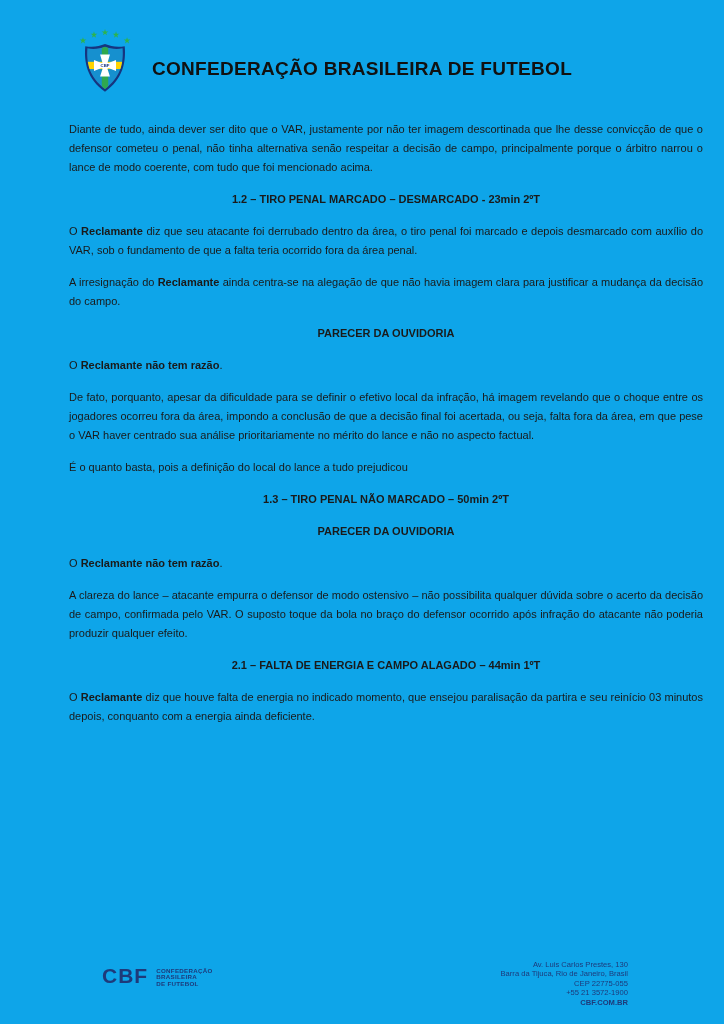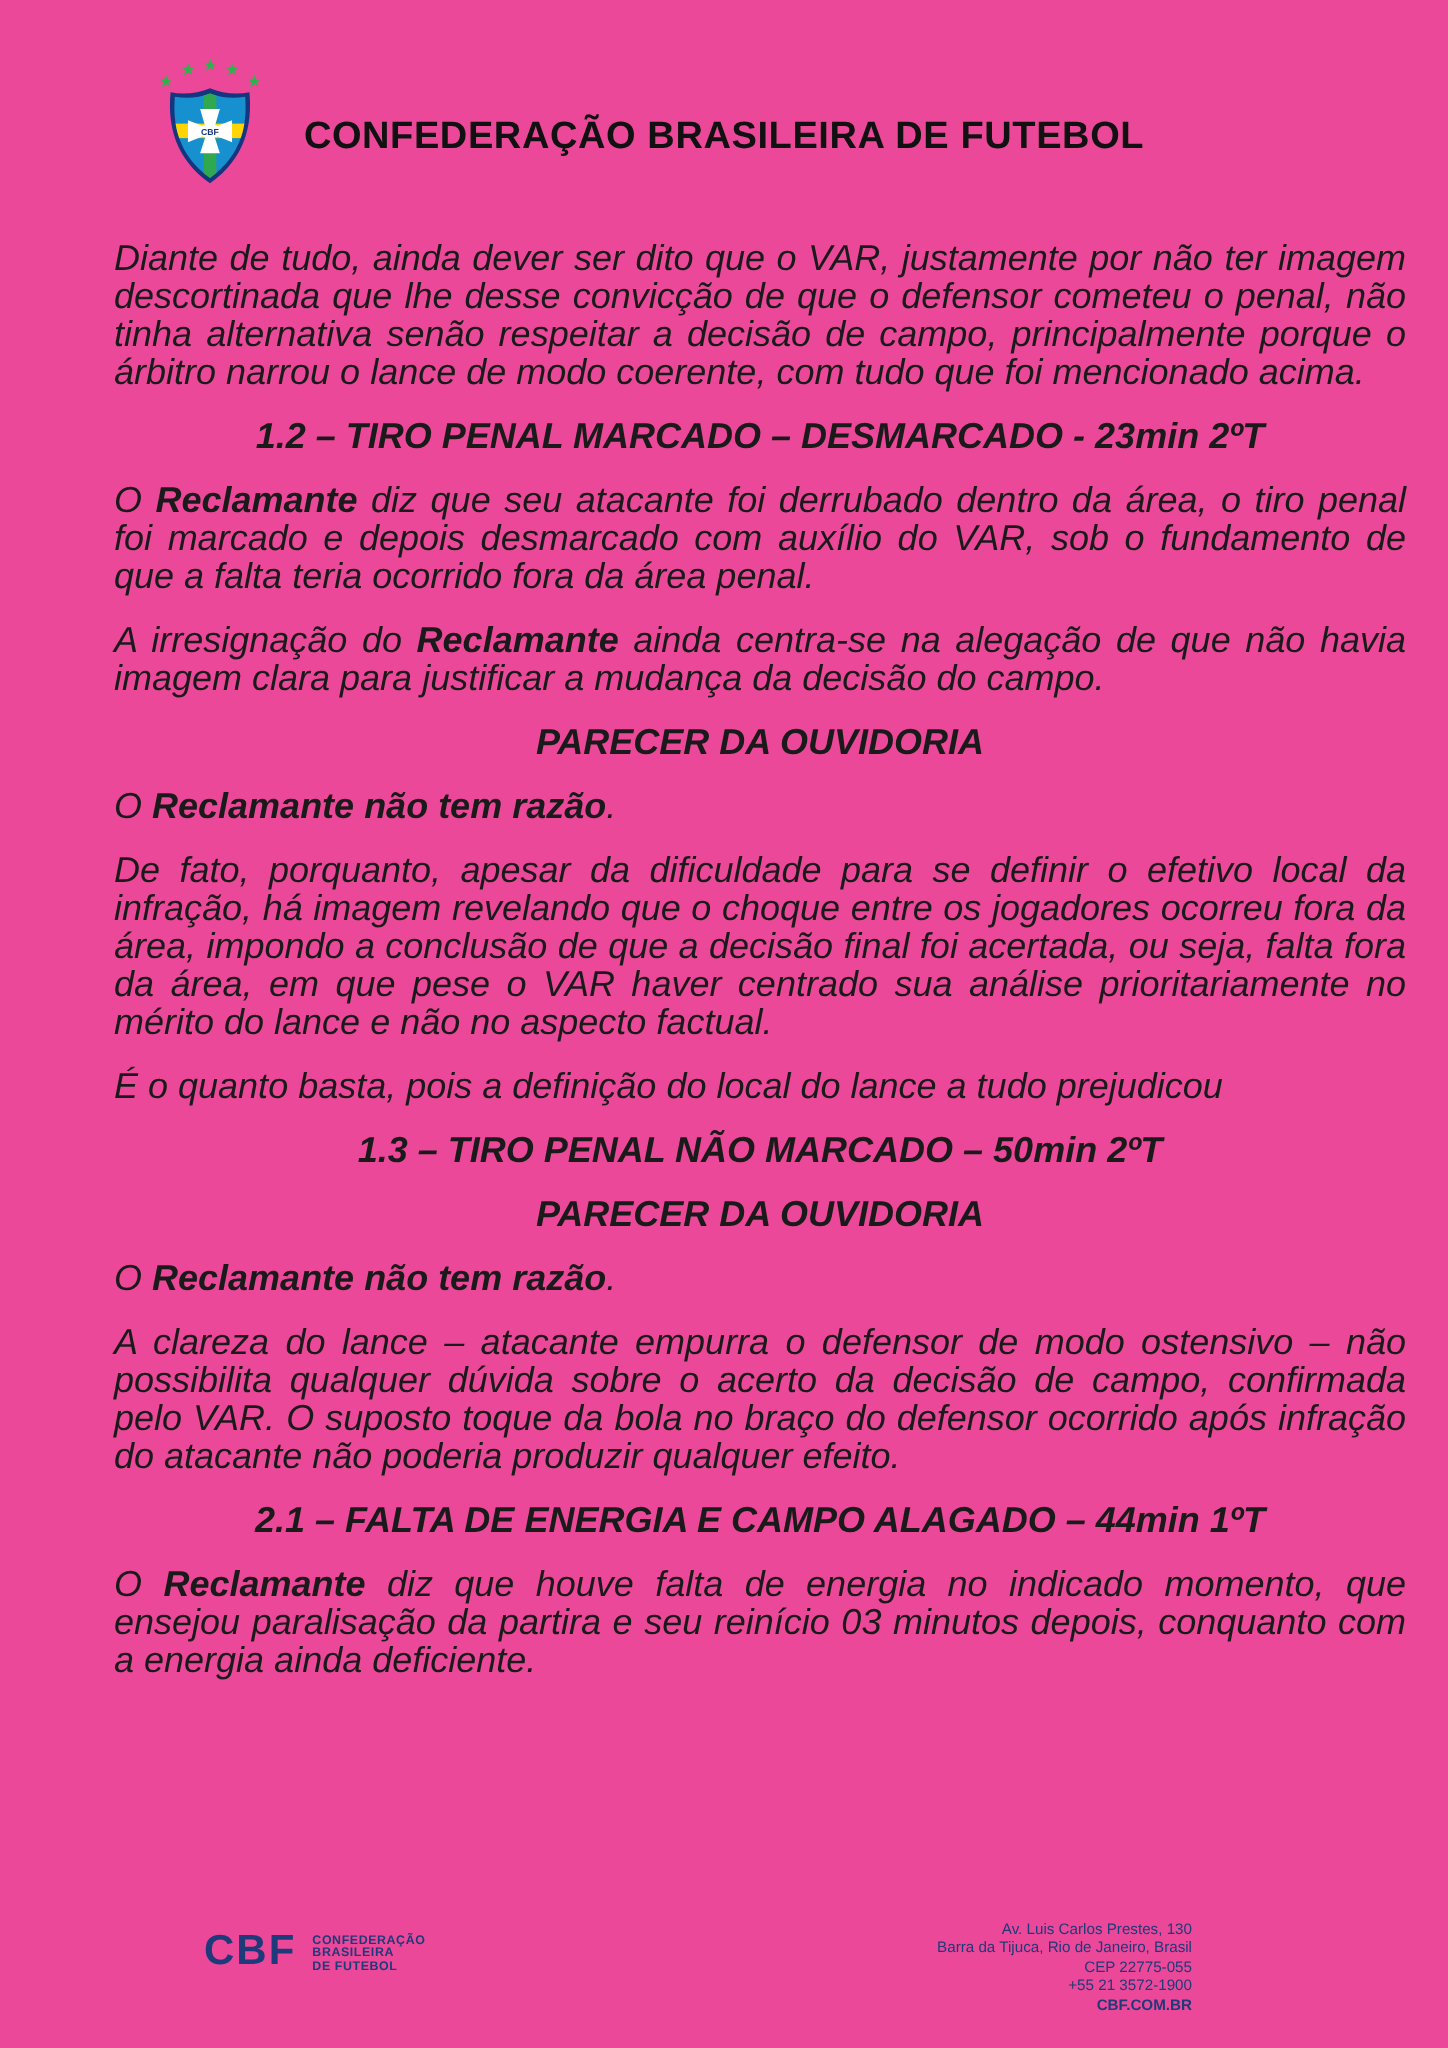--- a/index.html
+++ b/index.html
@@ -1,56 +1,56 @@
 <!DOCTYPE html>
 <html><head>
 <meta charset="utf-8">
 <style>
   html,body { margin:0; padding:0; background:#ffffff; }
   .page {
     position:relative;
     width:724px; height:1024px;
-    background:#ec4899;
+    background:#0ea5e9;
     font-family:"Liberation Sans", sans-serif;
     color:#1a1a1a;
     overflow:hidden;
   }
 
   
   .crest { position:absolute; left:76px; top:29px; width:58px; height:72px; }
   .page-title {
     position:absolute; left:0; right:0; top:58px;
     text-align:center;
     font-size:19px; font-weight:bold; letter-spacing:0.3px;
     color:#111111; margin:0;
   }
 
   
   .doc {
     position:absolute; left:53px; top:120px; width:650px;
   }
   .doc p, .doc h2 {
-    margin:0 0 13px 4px;
-    font-size:18px; line-height:19px;font-style:italic;
+    margin:0 0 13px 16px;
+    font-size:11px; line-height:19px;
   }
   .doc-p { text-align:justify; font-weight:normal; }
   .doc-p b { font-weight:bold; }
   .doc-h { font-weight:bold; text-align:center; }
 
   
   .footer { position:absolute; left:0; top:958px; width:724px; height:60px; color:#1e3a7a; }
   .footer-left { position:absolute; left:102px; top:10px; display:flex; align-items:flex-start; }
   .f-wordmark {
     font-size:21px; line-height:16px; font-weight:bold; letter-spacing:1px; color:#1e3a7a;
   }
   .f-org { margin-left:8px; margin-top:0px; }
   .f-org div {
     font-size:6.2px; line-height:6.3px; font-weight:bold; letter-spacing:0.3px; color:#1e3a7a;
   }
-  .footer-right { position:absolute; right:128px; top:2px; text-align:right; }
+  .footer-right { position:absolute; right:96px; top:2px; text-align:right; }
   .footer-right div {
     font-size:7.6px; line-height:9.4px; color:#1e3a7a;
   }
   .footer-right .f-site { font-weight:bold; }
 </style>
 </head>
 <body>
 
 <div class="page">
 

